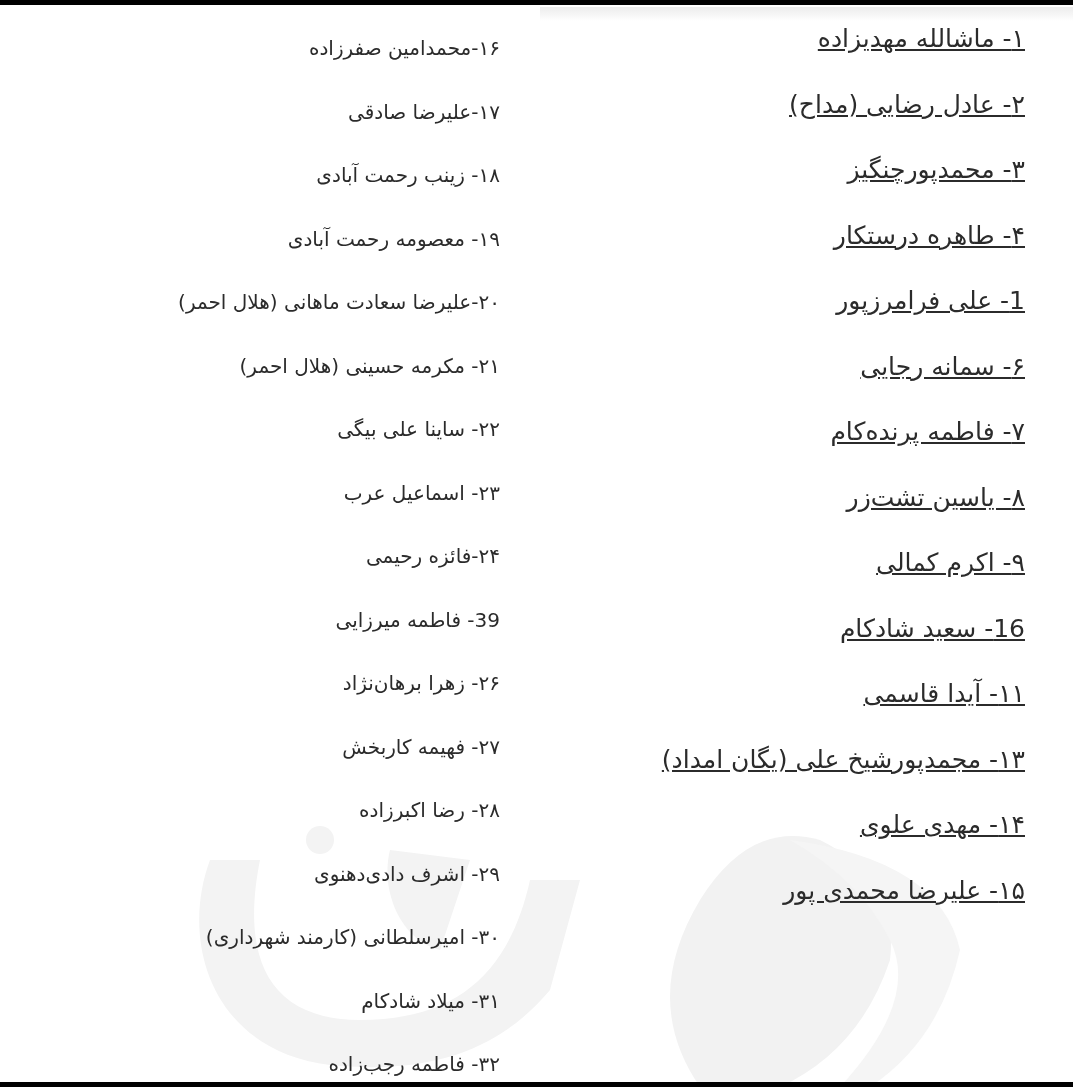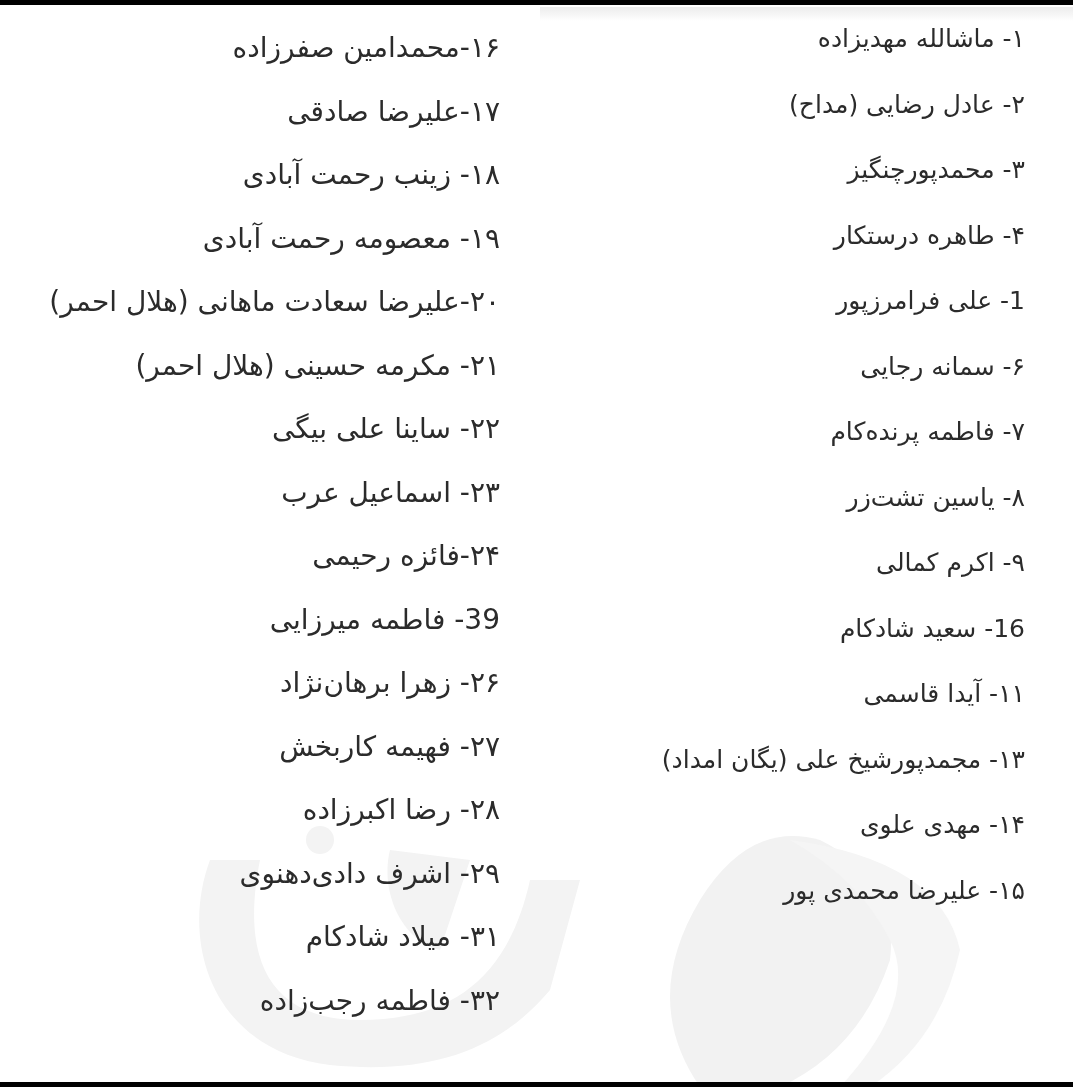--- a/index.html
+++ b/index.html
@@ -15,24 +15,24 @@
       position: absolute; left: 540px; top: 7px; width: 533px; height: 14px;
       background: linear-gradient(#ececec, #f7f7f7 60%, #ffffff);
     }
     .watermark { position: absolute; pointer-events: none; }
     .wm-left { left: 170px; top: 820px; width: 420px; height: 260px; }
     .wm-right { left: 640px; top: 800px; width: 330px; height: 287px; }
     .column { position: absolute; direction: rtl; text-align: right; }
     .col-right { right: 48px; top: 18px; width: 520px; }
     .col-left { right: 573px; top: 28px; width: 460px; }
     .col-right .item {
-      height: 65.5px; line-height: 42px; font-size: 25px; white-space: nowrap;
+      height: 65.5px; line-height: 42px; font-size: 25px; white-space: nowrap; text-decoration: underline;
     }
     .col-left .item {
-      height: 63.5px; line-height: 40px; font-size: 28px; white-space: nowrap;
+      height: 63.5px; line-height: 40px; font-size: 20px; white-space: nowrap;
     }
   </style>
 </head>
 <body>
 
 <div class="top-bar"></div>
 <div class="top-shade"></div>
 
 <svg class="watermark wm-left" viewBox="0 0 420 260">
   <path d="M40 40 C 10 120, 40 230, 160 245 C 260 255, 330 230, 380 170 L 410 60 L 360 60 C 340 150, 290 200, 190 200 C 100 200, 70 140, 90 40 Z" fill="#f3f3f3"></path>
@@ -69,17 +69,18 @@
   <div class="item">۲۰-علیرضا سعادت ماهانی (هلال احمر)</div>
   <div class="item">۲۱- مکرمه حسینی (هلال احمر)</div>
   <div class="item">۲۲- ساینا علی بیگی</div>
   <div class="item">۲۳- اسماعیل عرب</div>
   <div class="item">۲۴-فائزه رحیمی</div>
   <div class="item">39- فاطمه میرزایی</div>
   <div class="item">۲۶- زهرا برهان‌نژاد</div>
   <div class="item">۲۷- فهیمه کاربخش</div>
   <div class="item">۲۸- رضا اکبرزاده</div>
   <div class="item">۲۹- اشرف دادی‌دهنوی</div>
+  <div class="item">۳۰- امیرسلطانی (کارمند شهرداری)</div>
   <div class="item">۳۱- میلاد شادکام</div>
   <div class="item">۳۲- فاطمه رجب‌زاده</div>
 </div>
 
 <div class="bottom-bar"></div>
 
 </body></html>

